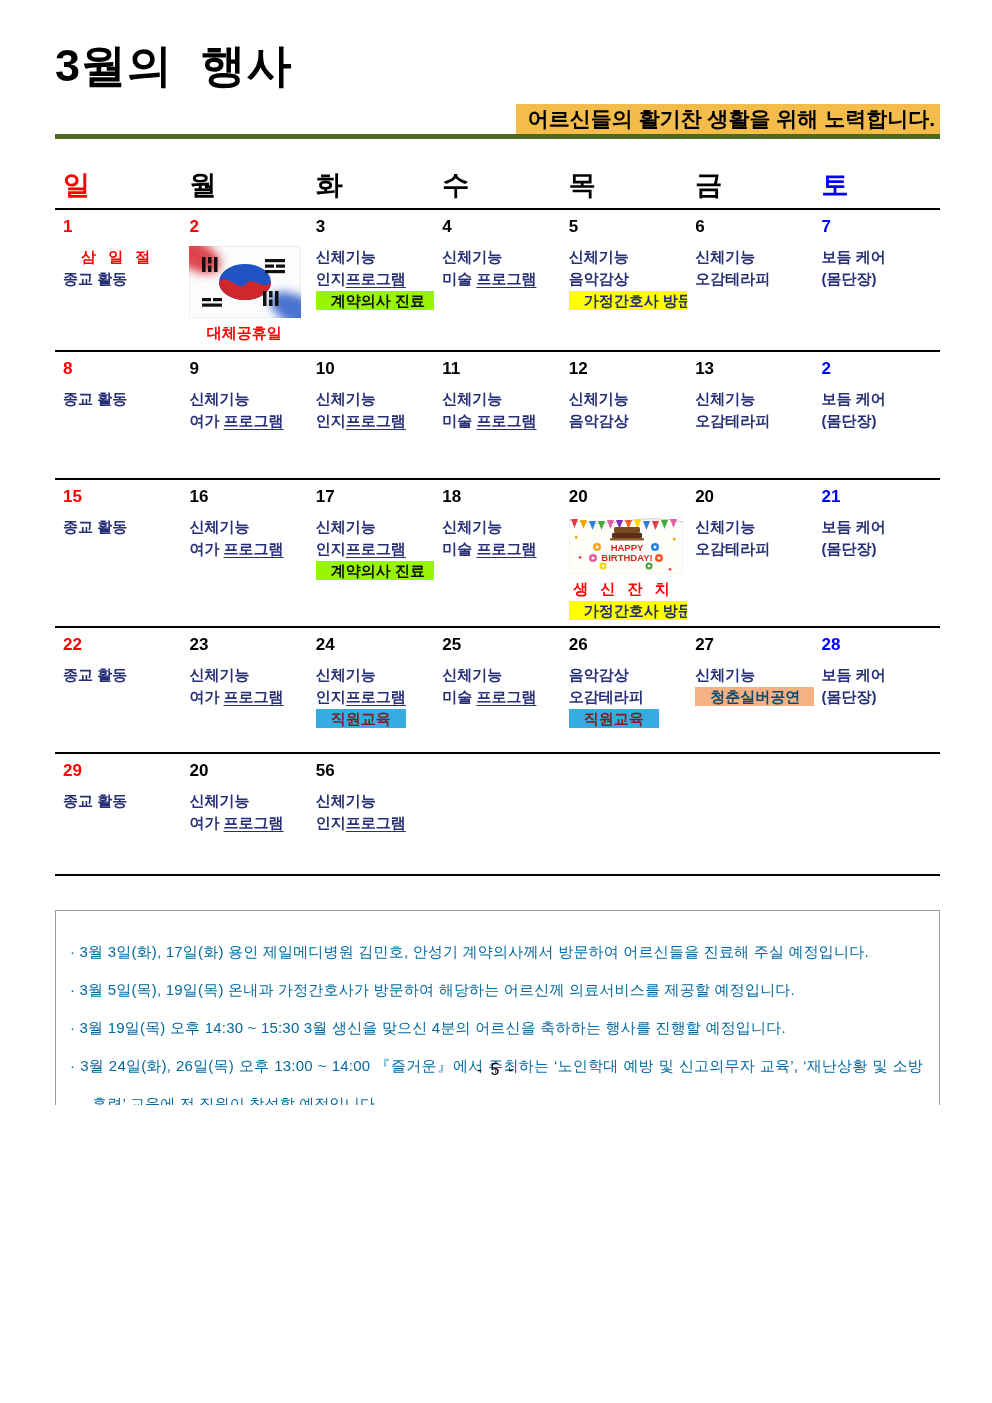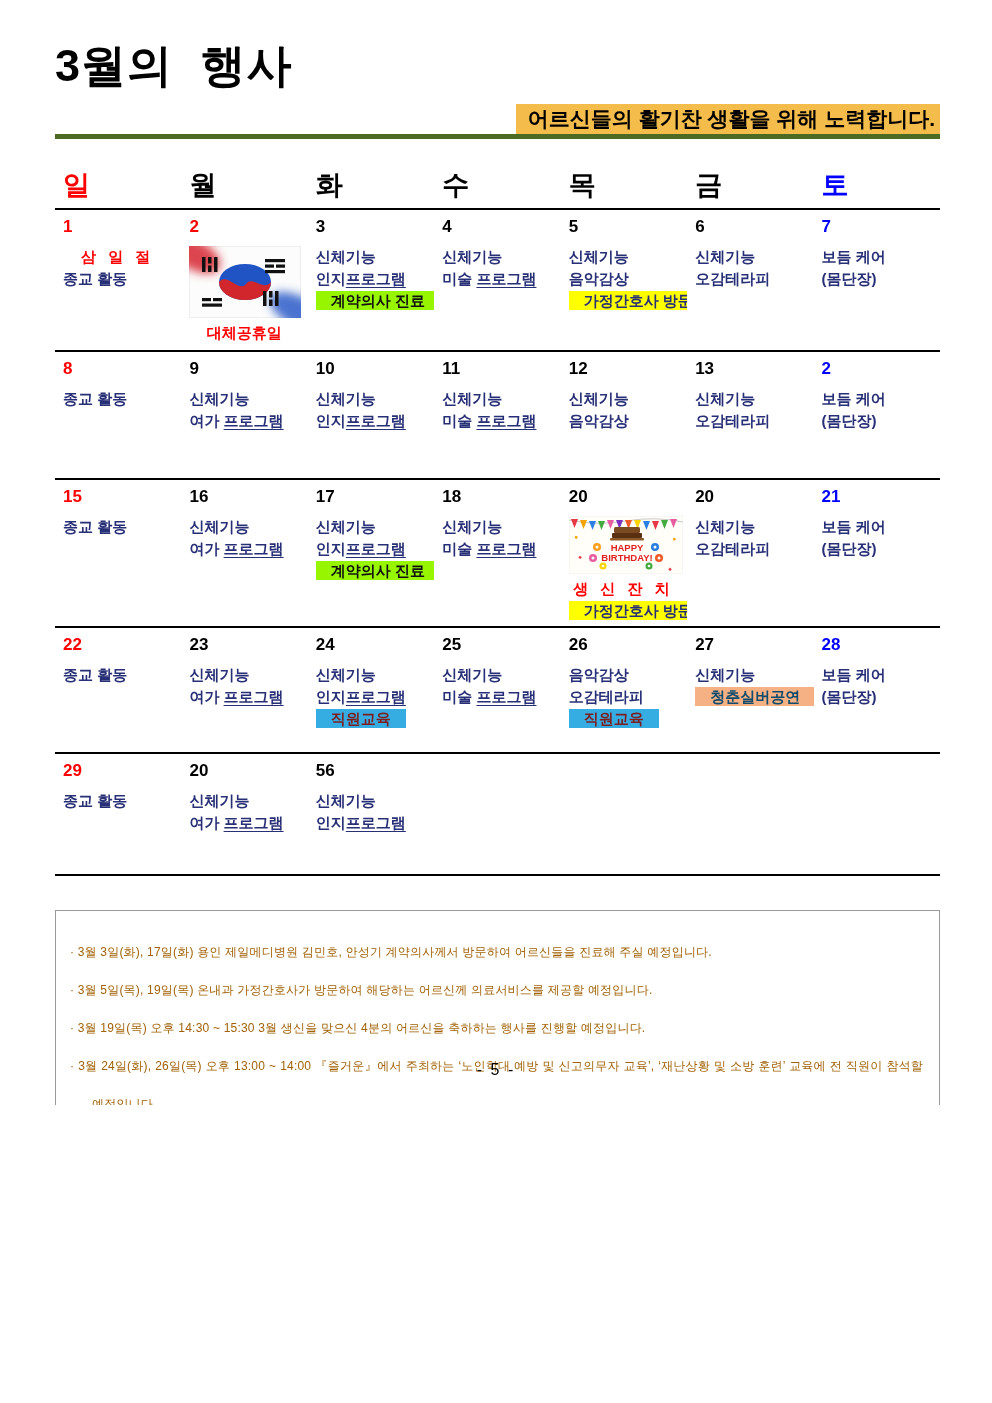--- a/index.html
+++ b/index.html
@@ -58,21 +58,21 @@
   .cal-img{margin:1px 0 4px 0;line-height:0;}
 
   
   .notes-box{
     margin-top:34px;
     border:1px solid #9a9a9a;
     padding:22px 16px 14px 14px;
     background:#fff;
   }
   .note{
-    font-size:12px;color:#a16207;line-height:38px;
+    font-size:15px;color:#0369a1;line-height:38px;
     text-align:justify;
     padding-left:22px;text-indent:-22px;
     letter-spacing:0.2px;
   }
 
   .page-number{
     position:absolute;left:0;bottom:26px;width:100%;
     text-align:center;font-size:16px;color:#000;letter-spacing:2px;
   }
 </style>

